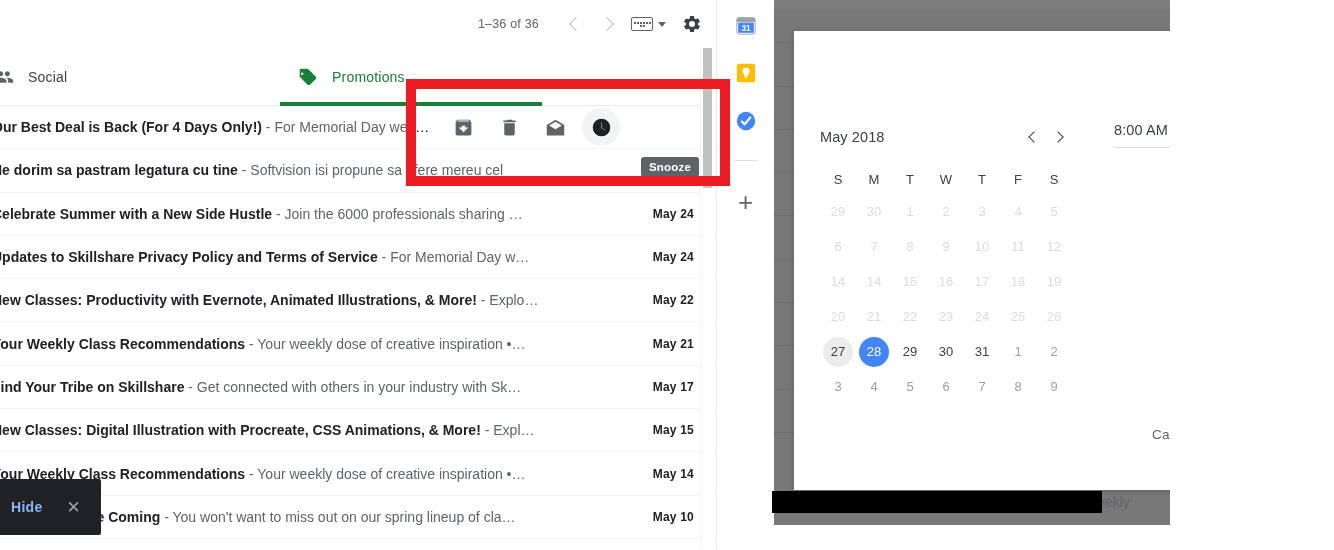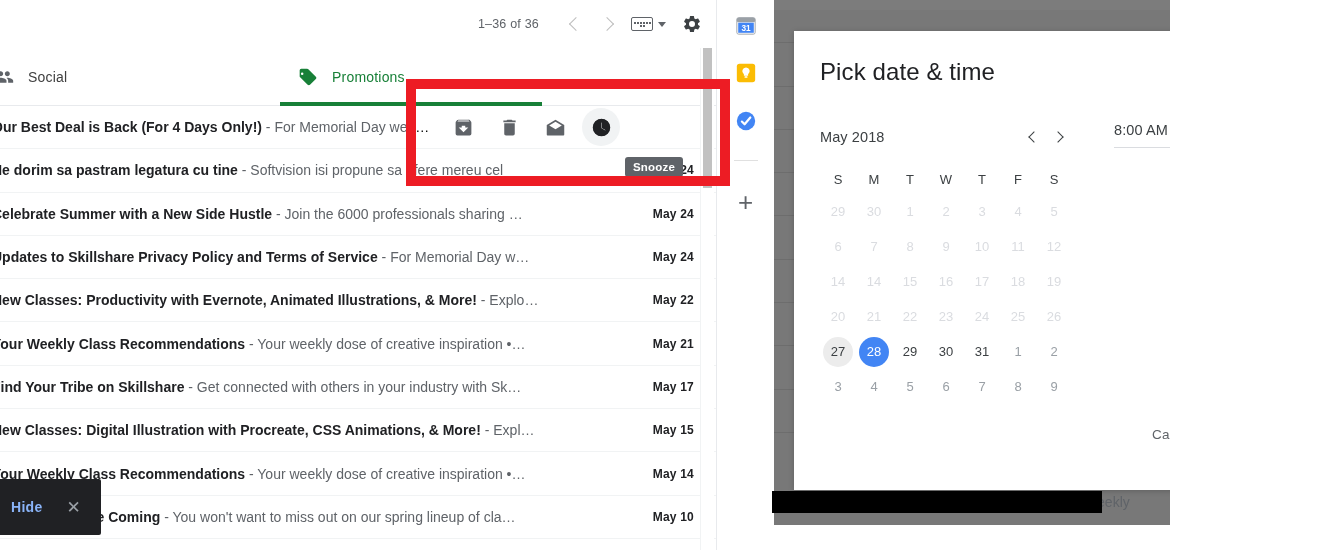--- a/index.html
+++ b/index.html
@@ -368,21 +368,21 @@
 
       <div class="mail-row">
         <div class="mail-text">
           <span class="mail-subject">New Classes Are Coming</span><span class="mail-snippet"> - You won't want to miss out on our spring lineup of cla…</span>
         </div>
         <div class="mail-date">May 10</div>
       </div>
 
     </div>
 
-    <div id="snooze-tip" style="left:625px; top:157px;">Snooze</div>
+    <div id="snooze-tip" style="left:641px; top:157px;">Snooze</div>
 
     <div id="list-scrollbar">
       <div class="thumb"></div>
     </div>
 
     <div id="hide-chip">
       <span class="hide-label">Hide</span>
       <span class="hide-x">✕</span>
     </div>
   </div>
@@ -451,21 +451,20 @@
 
   <div style="position:absolute;left:774px;top:487px;width:560px;height:30px;z-index:18;display:flex;align-items:center;font-size:14px;white-space:nowrap;overflow:hidden;">
     <span style="color:#202124;font-weight:bold;padding-left:120px;">ass Recommendations</span>
     <span style="color:#5f6368;"> - Your weekly</span>
   </div>
   <div id="redact-bar"></div>
   <div id="redact-underline"></div>
   <div id="redact-dot"></div>
 
   <div id="picker-modal">
-    <div id="picker-title">Pick date &amp; time</div>
 
     <div id="cal-block">
       <div id="cal-head">
         <span id="cal-month">May 2018</span>
         <span class="cal-nav">
           <span class="ch l"></span>
         </span>
         <span class="cal-nav">
           <span class="ch r"></span>
         </span>

